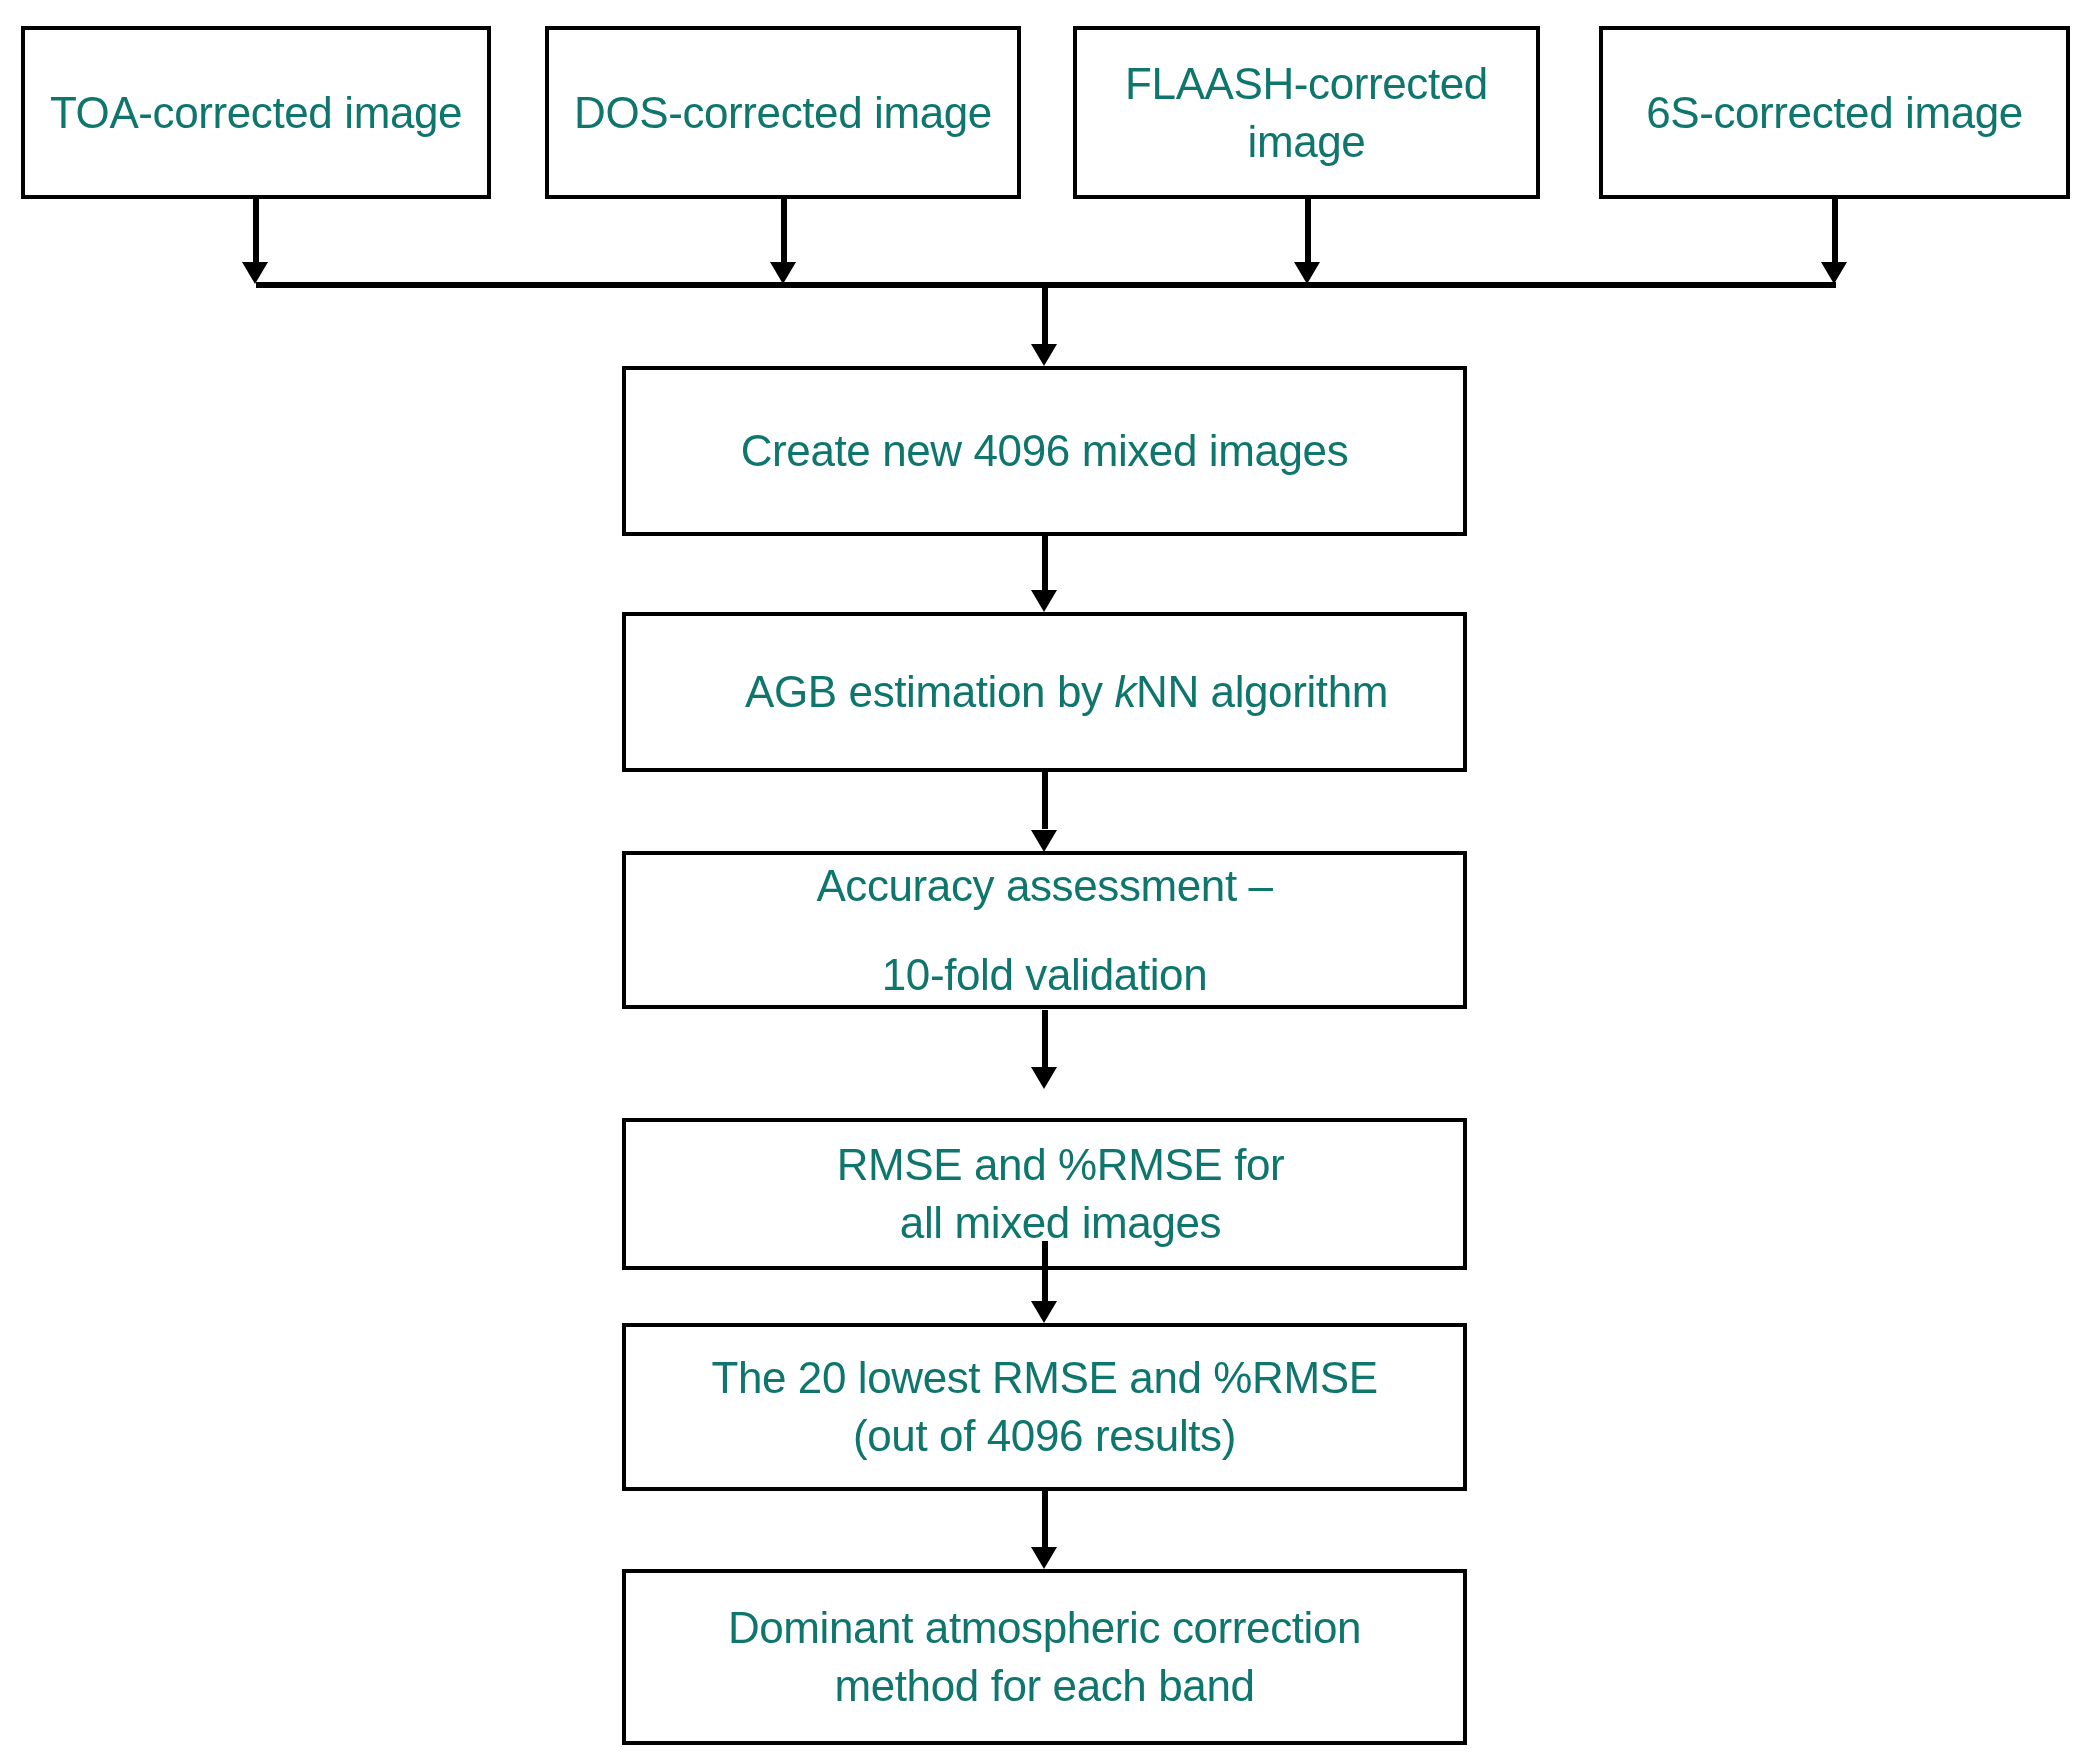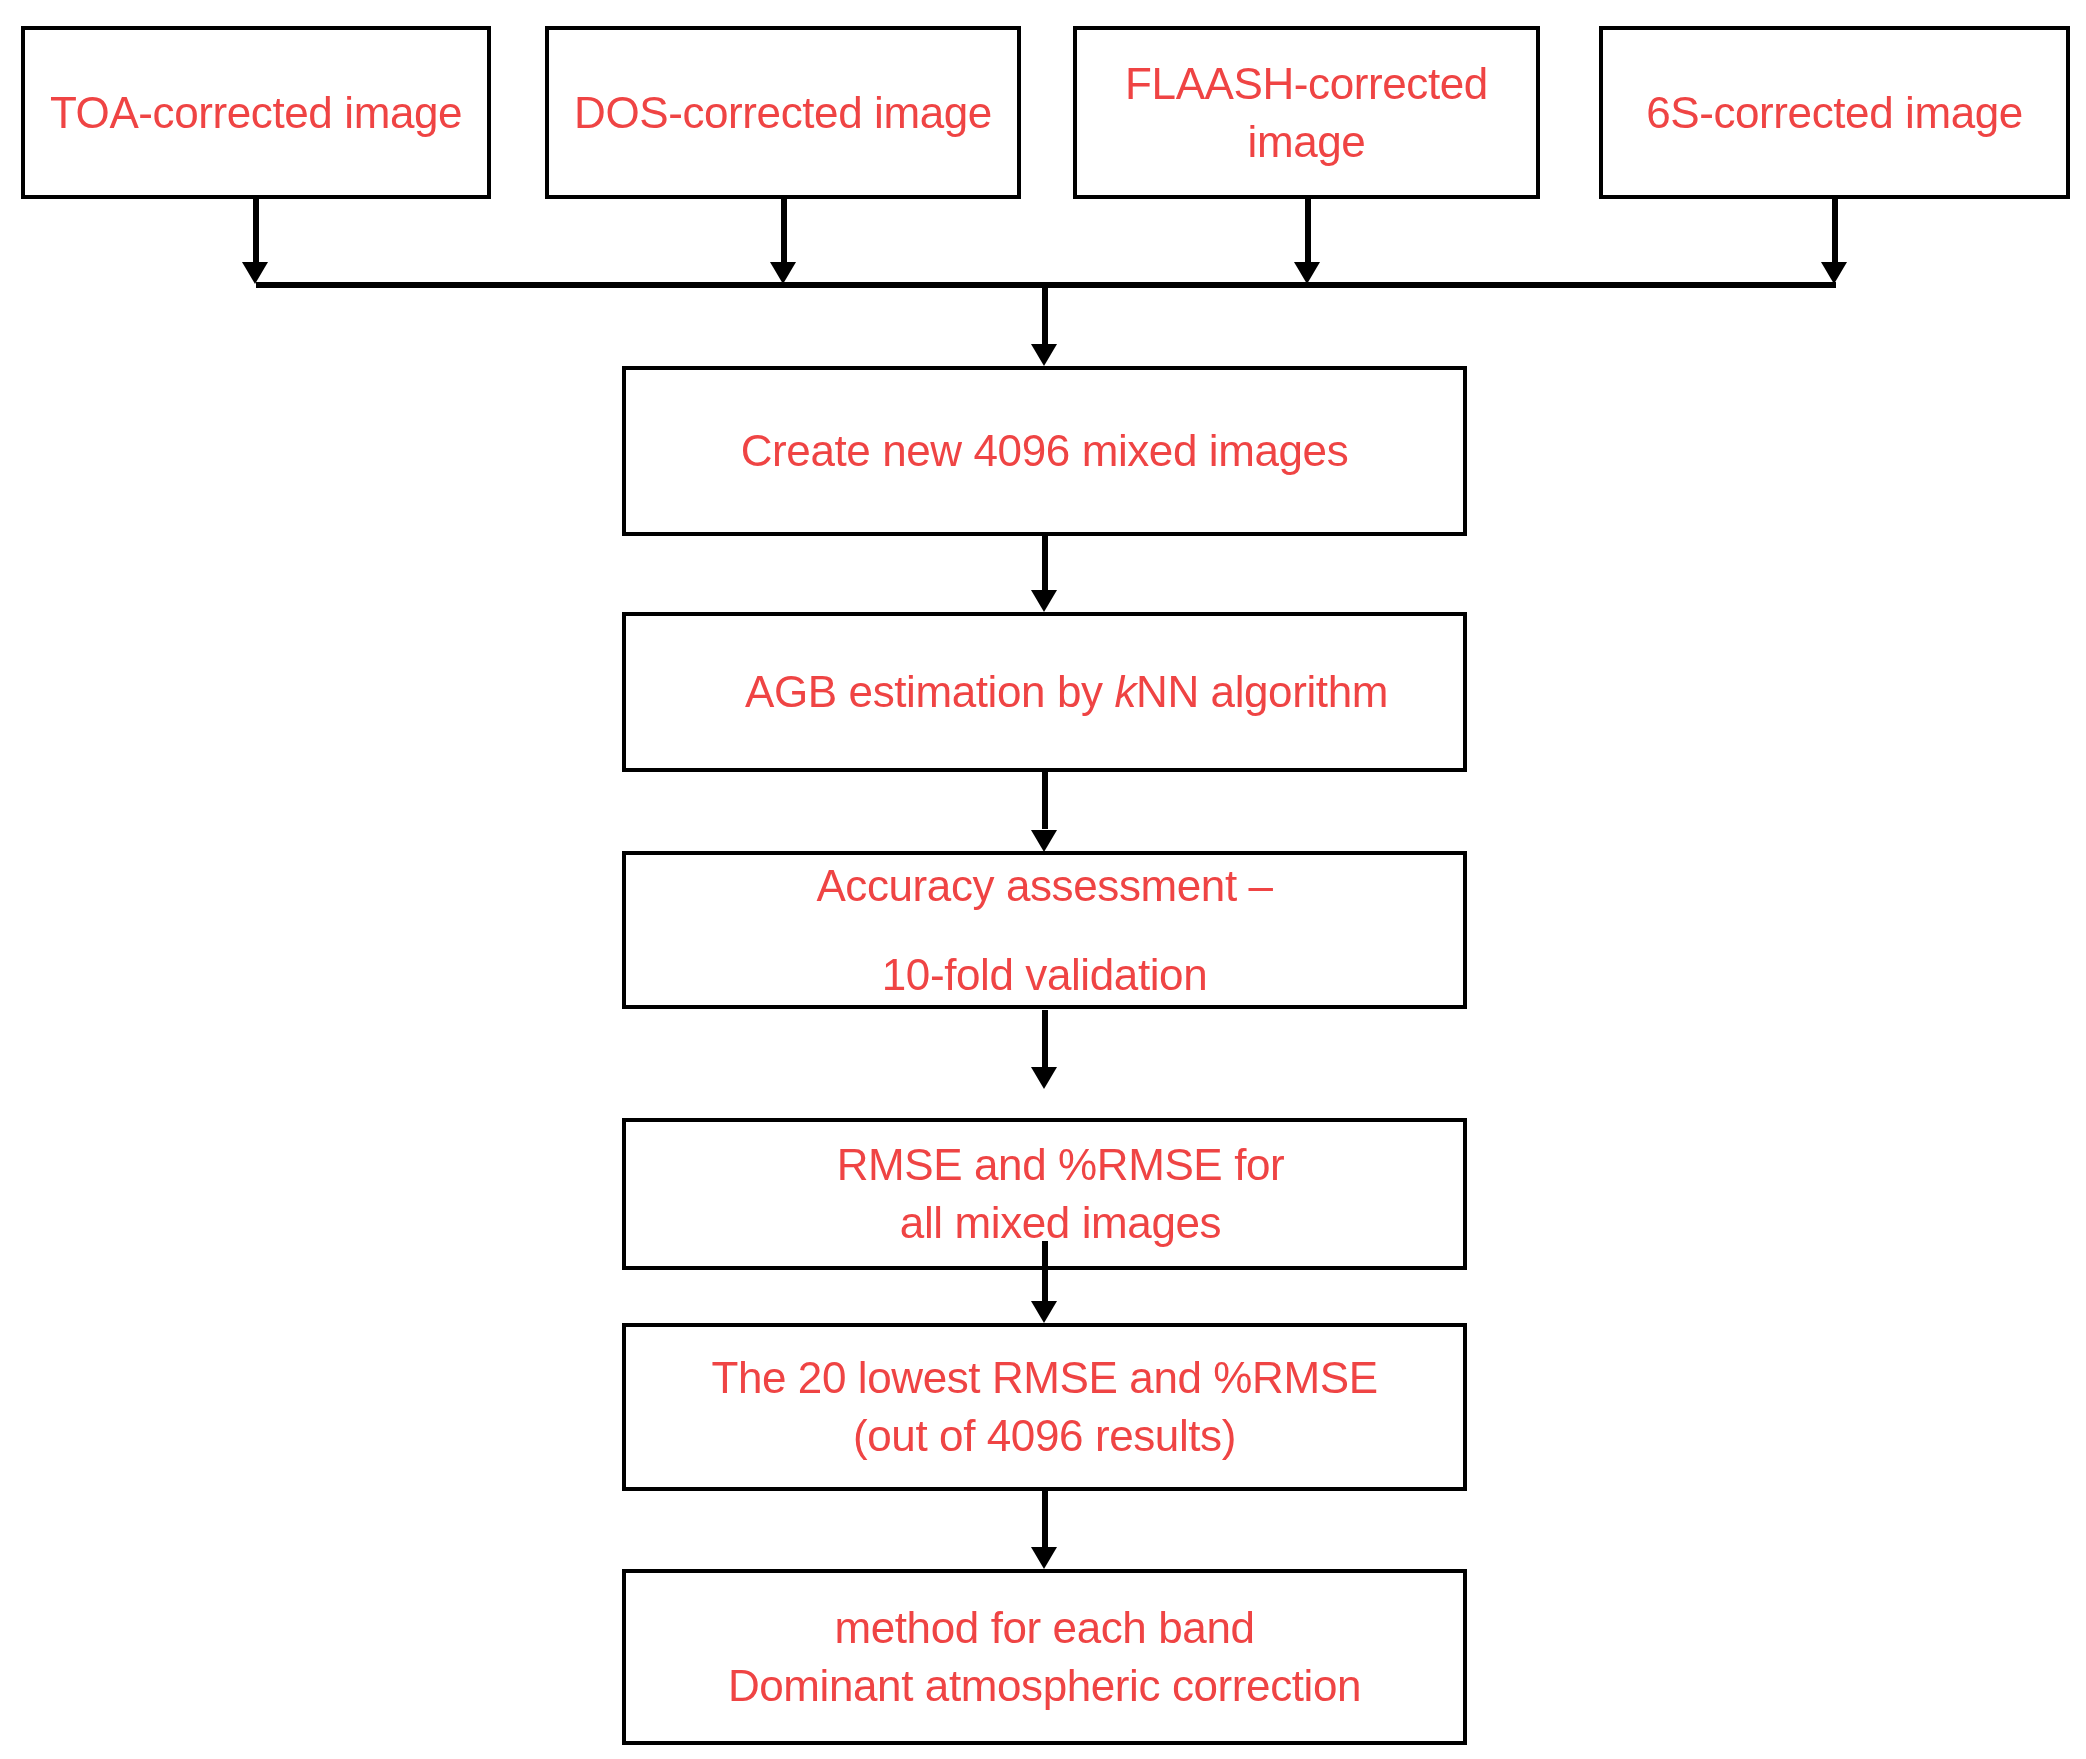--- a/index.html
+++ b/index.html
@@ -6,21 +6,21 @@
     margin: 0;
     padding: 0;
     background: #ffffff;
   }
   .canvas {
     position: relative;
     width: 1719px;
     height: 1760px;
     background: #ffffff;
     font-family: "Liberation Sans", sans-serif;
-    color: #ef4444;
+    color: #0f766e;
   }
   .box {
     position: absolute;
     box-sizing: border-box;
     border: 4.7px solid #000000;
     background: #ffffff;
     display: flex;
     flex-direction: column;
     align-items: center;
     justify-content: center;
@@ -124,18 +124,18 @@
 
   <div class="box step-box" style="top:1323px; height:168px;">
     <span class="line">The 20 lowest RMSE and %RMSE</span>
     <span class="line">(out of 4096 results)</span>
   </div>
 
   <div class="shaft" style="left:1042px; top:1491px; height:56px;"></div>
   <div class="head" style="left:1031px; top:1547px;"></div>
 
   <div class="box step-box" style="top:1569px; height:176px;">
+    <span class="line">Dominant atmospheric correction</span>
     <span class="line">method for each band</span>
-    <span class="line">Dominant atmospheric correction</span>
   </div>
 
 </div>
 
 
 </body></html>

